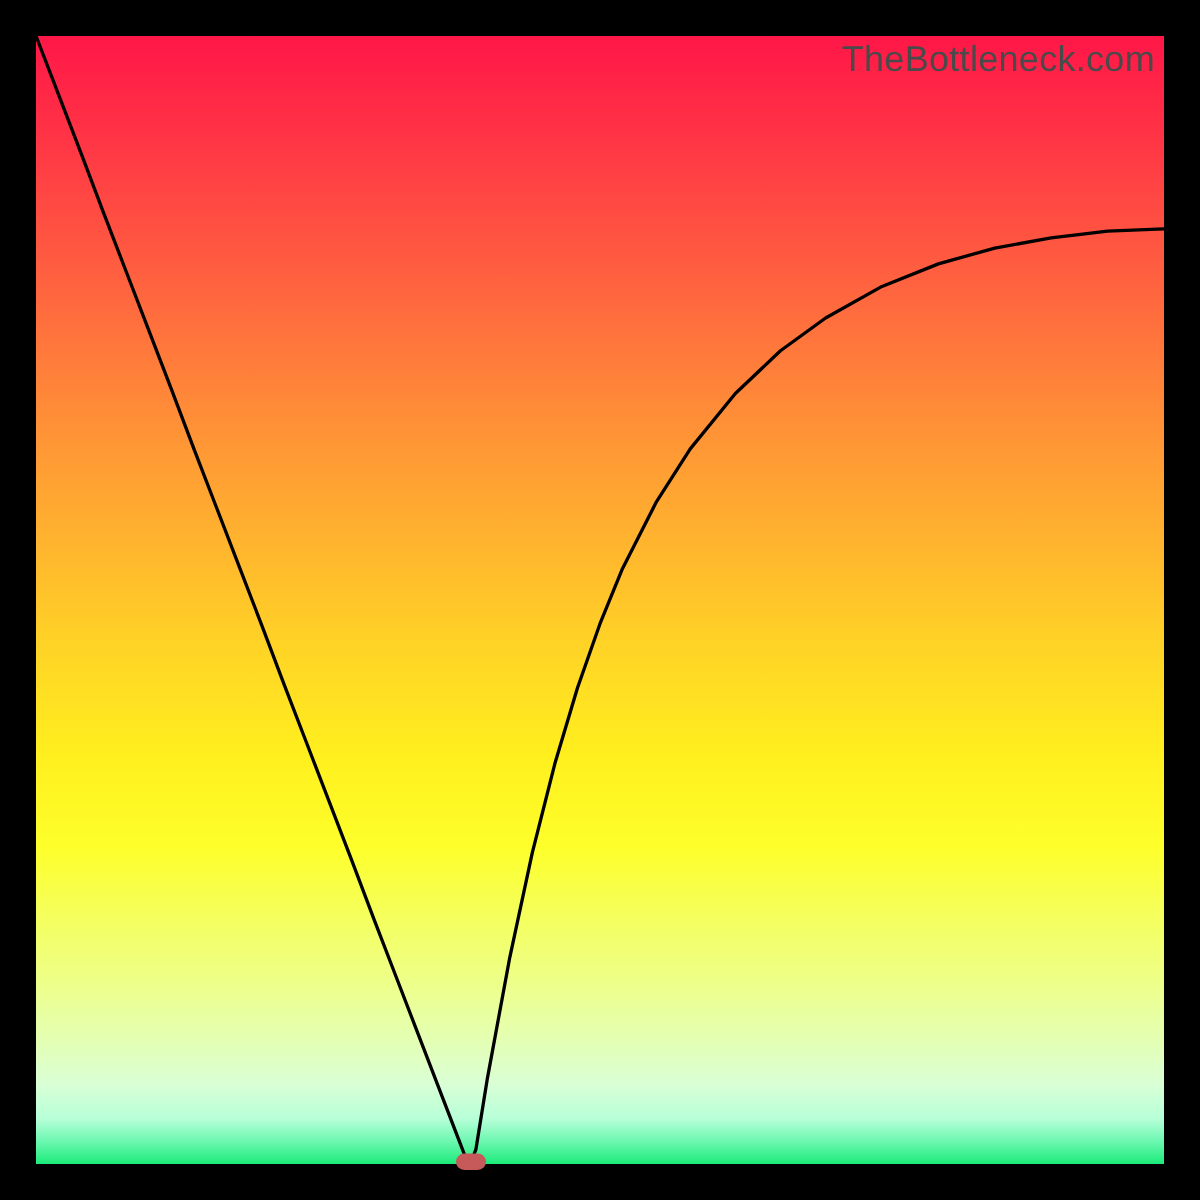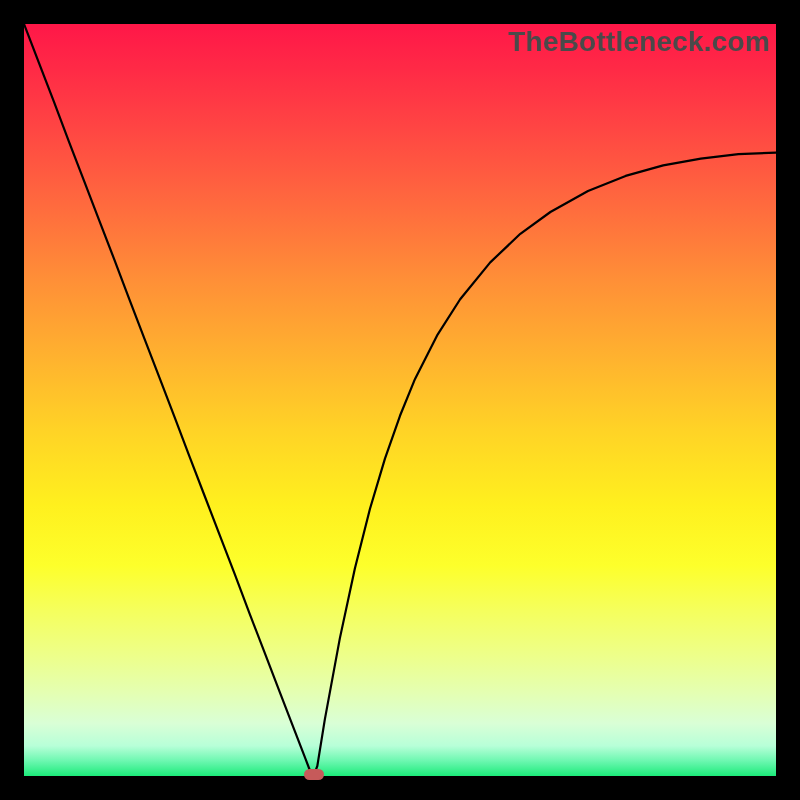--- a/index.html
+++ b/index.html
@@ -42,22 +42,22 @@
       #b7ffd8 96%,
       #6cf7b0 98%,
       #1ceb7a 100%
     );
   }
   .watermark {
     position: absolute;
     top: 2px;
     right: 6px;
     color: #4a4a4a;
-    font-size: 28px;
-    font-weight: 700;
+    font-size: 24px;
+    font-weight: 400;
     letter-spacing: 0.2px;
   }
   .curve-svg {
     position: absolute;
     top: 0;
     left: 0;
     width: 752px;
     height: 752px;
   }
   .min-marker {

